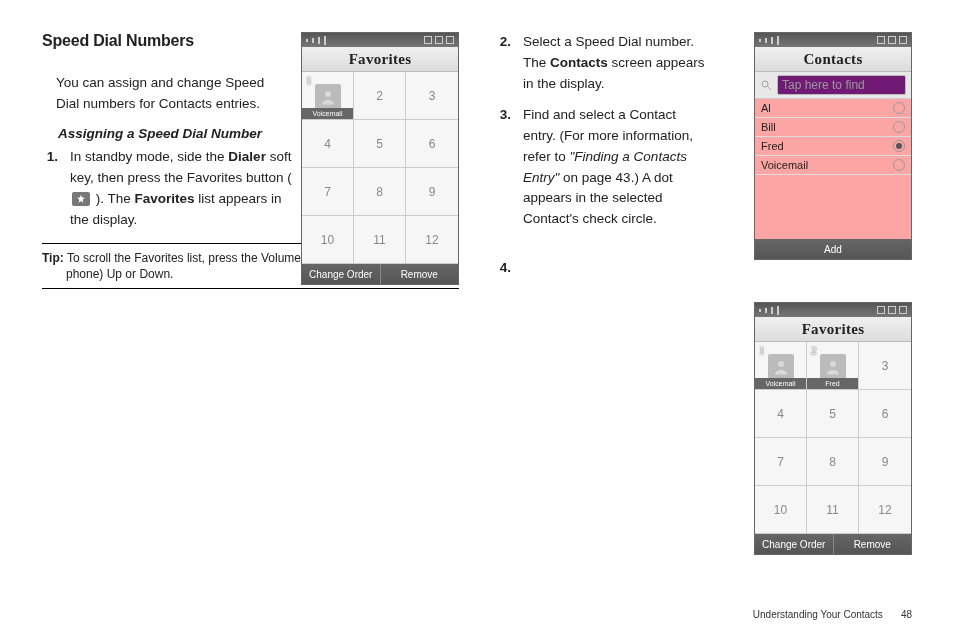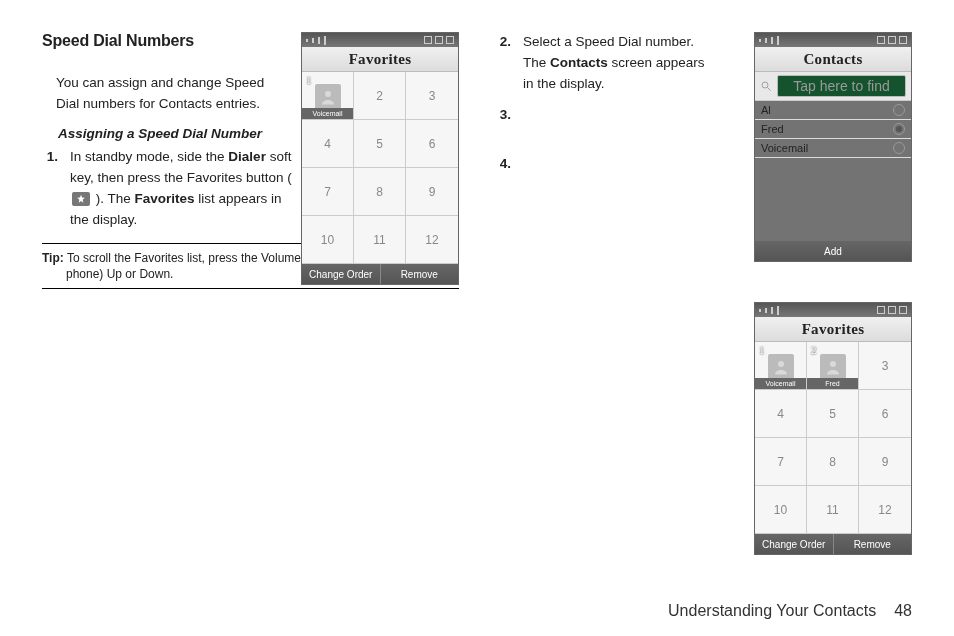--- a/index.html
+++ b/index.html
@@ -75,43 +75,43 @@
   .softkey { flex: 1; display: flex; align-items: center; justify-content: center; }
   .softkey + .softkey { border-left: 1px solid #888; }
   .softkey.full { flex: 1; }
 
   .search-row {
     display: flex; align-items: center; padding: 3px 5px; background: #e8e8e8;
     border-bottom: 1px solid #ccc; gap: 5px;
   }
   .search-row svg { width: 12px; height: 12px; opacity: 0.55; flex-shrink: 0; }
   .search-input {
-    flex: 1; border: 1px solid #bbb; background: #14532d; font-size: 14px;
-    padding: 2px 4px; color: #999; border-radius: 2px; text-align: center;
-  }
-  .contact-list { flex: 1; background: #737373; min-height: 140px; }
+    flex: 1; border: 1px solid #bbb; background: #701a75; font-size: 12px;
+    padding: 2px 4px; color: #999; border-radius: 2px;
+  }
+  .contact-list { flex: 1; background: #fca5a5; min-height: 140px; }
   .contact-row {
     display: flex; align-items: center; justify-content: space-between;
     padding: 3px 6px; border-bottom: 1px solid #ddd; font-size: 11px;
   }
   .radio {
     width: 12px; height: 12px; border: 1px solid #999; border-radius: 50%;
     display: flex; align-items: center; justify-content: center;
   }
   .radio.sel::after { content: ""; width: 6px; height: 6px; background: #555; border-radius: 50%; }
 
   .float-right-1 { position: absolute; top: 0; right: 0; }
   .float-right-2a { position: absolute; top: 0; right: 0; }
   .float-right-2b { position: absolute; top: 270px; right: 0; }
 
   .left-text-block { max-width: 250px; }
   .right-step-text { max-width: 210px; }
 
   .footer {
-    position: absolute; bottom: 16px; right: 42px; font-size: 16px; color: #333;
+    position: absolute; bottom: 16px; right: 42px; font-size: 10px; color: #333;
     display: flex; gap: 18px;
   }
 
   .sigbar {
     display: inline-block; width: 2px; background: #ccc; margin-right: 1px;
   }
   .iconbox { width: 8px; height: 8px; border: 1px solid #ccc; }
 </style>
 </head>
 <body>
@@ -214,20 +214,23 @@
     <div class="right-step-text">
       <ol class="steps">
         <li class="step">
           <span class="step-num">2.</span>
           <span class="step-body">
             <span>Select a Speed Dial number. The </span><span class="b">Contacts</span><span> screen appears in the display.</span>
           </span>
         </li>
         <li class="step">
           <span class="step-num">3.</span>
+          <span class="step-body">
+            <span>Find and select a Contact entry. (For more information, refer to </span><span class="i">"Finding a Contacts Entry"</span><span>  on page 43.) A dot appears in the selected Contact's check circle.</span>
+          </span>
         </li>
         <li class="step" style="margin-top: 28px">
           <span class="step-num">4.</span>
         </li>
       </ol>
     </div>
 
     <div class="phone float-right-2a">
       <div class="phone-status">
         <span class="seg">
@@ -246,20 +249,24 @@
       <div class="search-row">
         <svg viewBox="0 0 24 24">
             <circle cx="10" cy="10" r="6" fill="none" stroke="#666" stroke-width="2"></circle>
             <line x1="15" y1="15" x2="21" y2="21" stroke="#666" stroke-width="2"></line>
           </svg>
         <div class="search-input">Tap here to find</div>
       </div>
       <div class="contact-list">
         <div class="contact-row">
             <span>Al</span>
+            <span class="radio"></span>
+          </div>
+        <div class="contact-row">
+            <span>Bill</span>
             <span class="radio"></span>
           </div>
         <div class="contact-row">
             <span>Fred</span>
             <span class="radio sel"></span>
           </div>
         <div class="contact-row">
             <span>Voicemail</span>
             <span class="radio"></span>
           </div>

